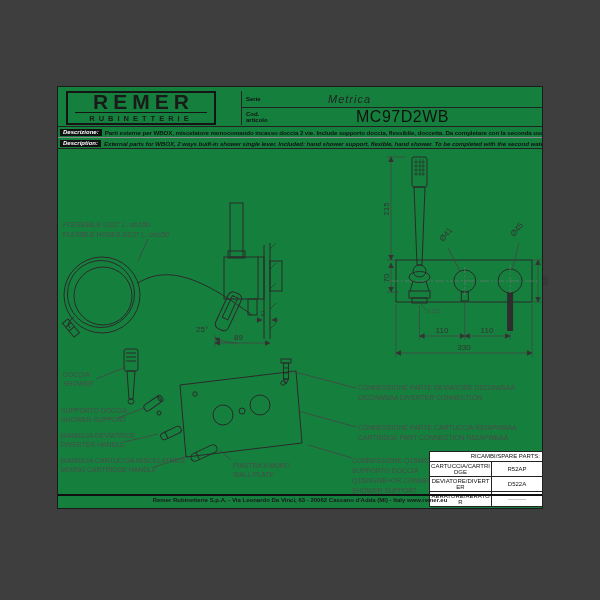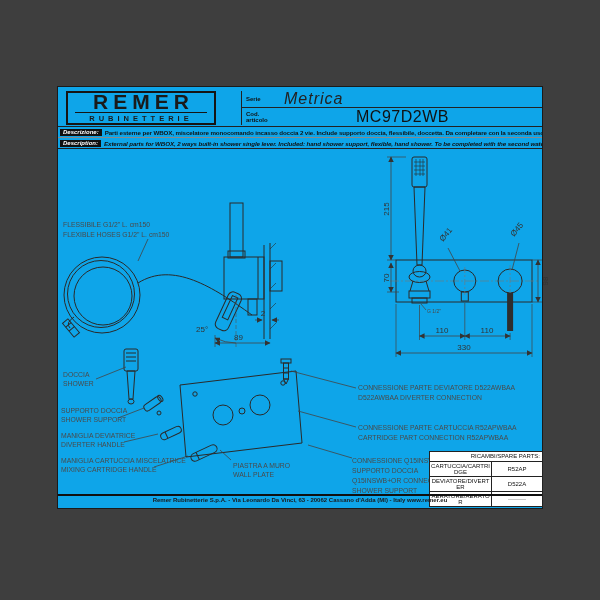--- a/index.html
+++ b/index.html
@@ -1,31 +1,31 @@
 <!DOCTYPE html>
 <html><head>
 <meta charset="utf-8">
 <style>
   html,body{margin:0;padding:0;width:600px;height:600px;background:#3e3e3e;overflow:hidden;
     font-family:"Liberation Sans",sans-serif;}
-  .page{position:absolute;left:57px;top:86px;width:486px;height:423px;background:#0ea5e9;
+  .page{position:absolute;left:57px;top:86px;width:486px;height:423px;background:#15803d;
     border:1px solid #1b1b1b;box-sizing:border-box;}
   .abs{position:absolute;}
   
   .logo{left:8px;top:4px;width:150px;height:34px;border:2px solid #151515;box-sizing:border-box;
     display:flex;flex-direction:column;justify-content:center;}
   .logo-main{font-size:21px;font-weight:700;letter-spacing:5px;color:#1a1a1a;text-align:center;
     line-height:18px;padding-left:5px;}
   .logo-rule{height:2px;background:#151515;margin:1px 7px 1px 7px;}
   .logo-sub{font-size:7.5px;font-weight:700;letter-spacing:4px;color:#1a1a1a;text-align:center;padding-left:0;}
   .serie-block{left:183px;top:4px;width:301px;height:34px;border-left:1px solid #222;box-sizing:border-box;}
   .serie-row{height:17px;border-bottom:1px solid #222;display:flex;align-items:center;box-sizing:border-box;}
   .serie-row:last-child{border-bottom:none;}
   .mini-label{font-size:6px;font-weight:700;color:#111;padding:0 4px;width:34px;flex:none;}
-  .serie-value{font-size:16px;font-style:italic;color:#222;letter-spacing:1px;}
+  .serie-value{font-size:11px;font-style:italic;color:#222;letter-spacing:1px;margin-left:44px;}
   .code-value{font-size:16px;font-weight:400;color:#111;margin-left:72px;letter-spacing:.5px;}
   
   .descs{left:0;top:39px;width:484px;border-top:1px solid #222;border-bottom:1px solid #222;box-sizing:border-box;}
   .desc-row{height:10px;display:flex;align-items:center;padding-left:2px;white-space:nowrap;overflow:hidden;}
   .desc-row + .desc-row{border-top:1px solid #888;}
   .desc-tag{background:#101010;color:#fff;font-size:6px;font-weight:700;font-style:italic;
     padding:0.5px 3px;margin-right:3px;flex:none;}
   .desc-text{font-size:6.2px;font-weight:700;color:#111;letter-spacing:-0.1px;}
   .it-upright{font-style:normal;}
   .en-italic{font-style:italic;}

